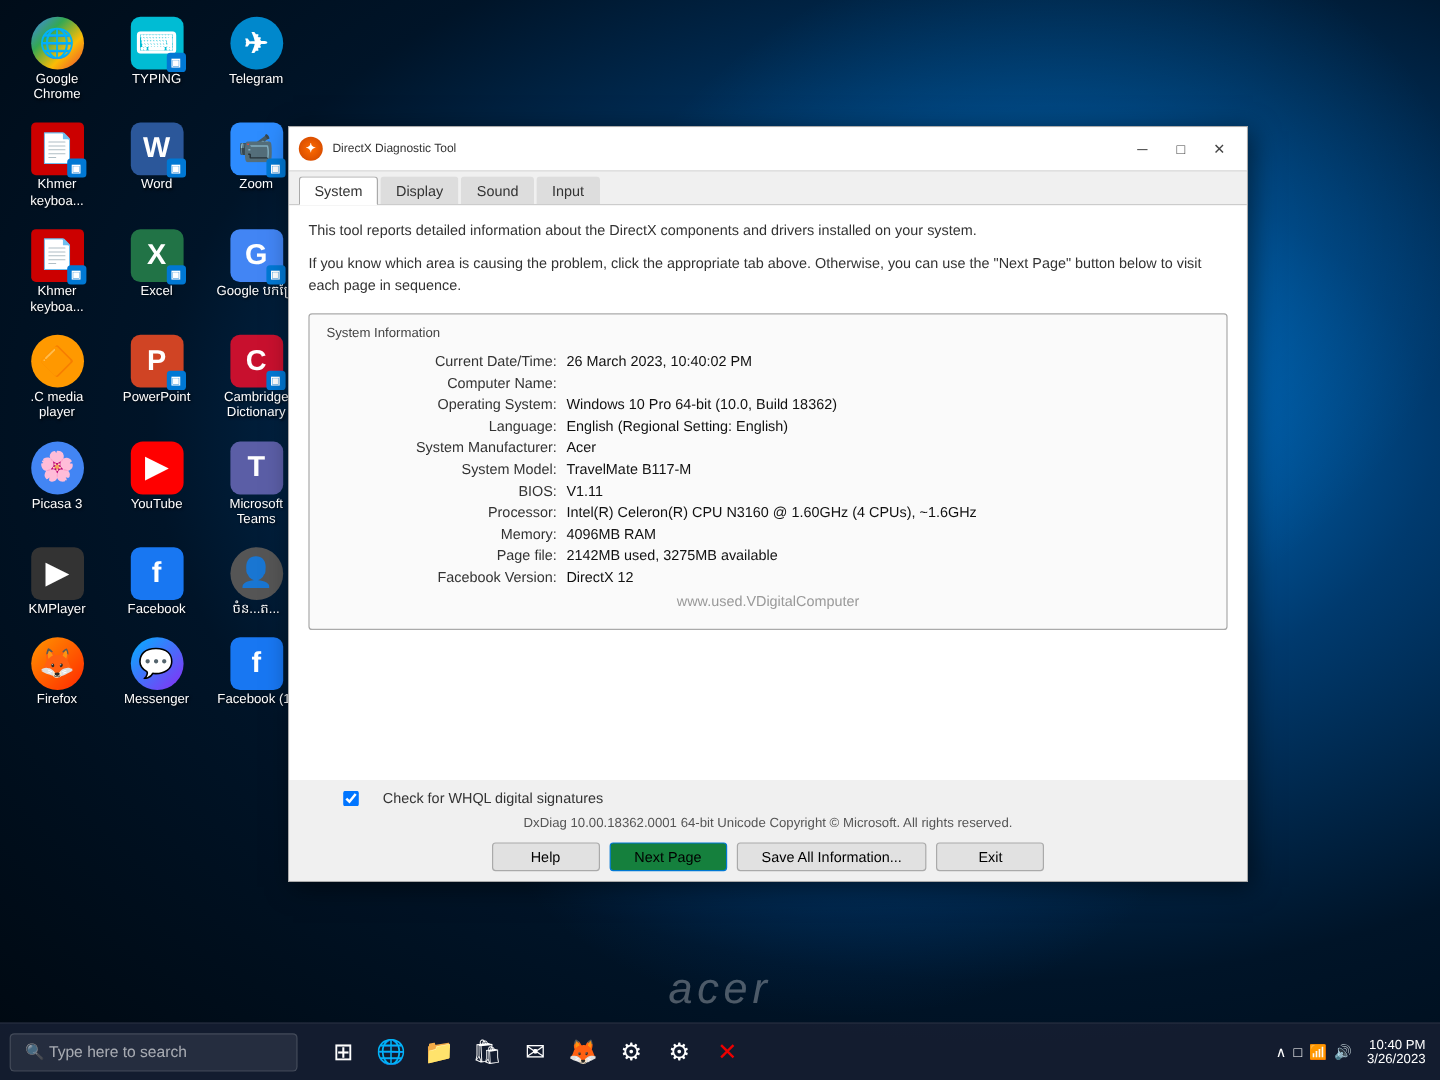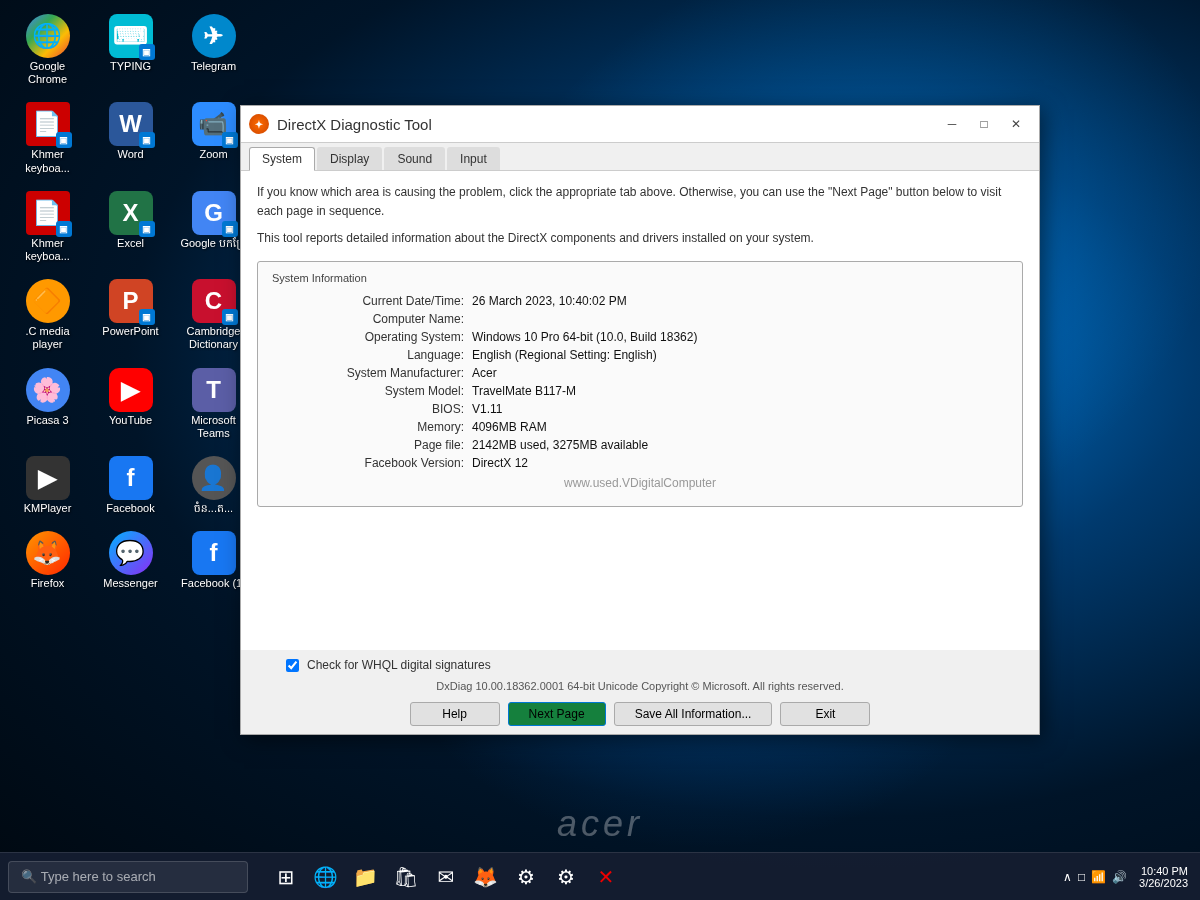--- a/index.html
+++ b/index.html
@@ -183,21 +183,21 @@
       background: radial-gradient(circle, #ff6b00, #cc4400);
       border-radius: 50%;
       display: flex;
       align-items: center;
       justify-content: center;
       font-size: 10px;
       color: white;
       font-weight: bold;
     }
     .window-title {
-      font-size: 15px;
+      font-size: 10px;
       color: #333;
       flex: 1;
     }
     .window-controls {
       display: flex;
       gap: 2px;
     }
     .win-btn {
       width: 30px;
       height: 24px;
@@ -292,21 +292,21 @@
     }
 
     
     .window-footer {
       background: #f0f0f0;
       padding: 8px 16px;
     }
     .checkbox-row {
       display: flex;
       align-items: center;
-      gap: 8px;
+      gap: 20px;
       font-size: 12px;
       color: #333;
       margin-bottom: 8px;
       padding-left: 29px;
     }
     .copyright-text {
       font-size: 11px;
       color: #555;
       text-align: center;
       margin-bottom: 10px;
@@ -520,22 +520,22 @@
     </div>
 
     <div class="tabs">
       <div class="tab active">System</div>
       <div class="tab">Display</div>
       <div class="tab">Sound</div>
       <div class="tab">Input</div>
     </div>
 
     <div class="window-content">
+      <p class="info-text">This tool reports detailed information about the DirectX components and drivers installed on your system.</p>
       <p class="info-text">If you know which area is causing the problem, click the appropriate tab above. Otherwise, you can use the "Next Page" button below to visit each page in sequence.</p>
-      <p class="info-text">This tool reports detailed information about the DirectX components and drivers installed on your system.</p>
 
       <div class="sysinfo-box">
         <div class="sysinfo-title">System Information</div>
         <div class="sysinfo-table" id="sysinfo-rows">
             <div class="sysinfo-row">
       <span class="sysinfo-label">Current Date/Time:</span>
       <span class="sysinfo-value">26 March 2023, 10:40:02 PM</span>
     </div>
             <div class="sysinfo-row">
       <span class="sysinfo-label">Computer Name:</span>
@@ -552,20 +552,24 @@
       <span class="sysinfo-label">System Manufacturer:</span>
       <span class="sysinfo-value">Acer</span>
     </div>
             <div class="sysinfo-row">
       <span class="sysinfo-label">System Model:</span>
       <span class="sysinfo-value">TravelMate B117-M</span>
     </div>
             <div class="sysinfo-row">
       <span class="sysinfo-label">BIOS:</span>
       <span class="sysinfo-value">V1.11</span>
+    </div>
+            <div class="sysinfo-row">
+      <span class="sysinfo-label">Processor:</span>
+      <span class="sysinfo-value">Intel(R) Celeron(R) CPU N3160 @ 1.60GHz (4 CPUs), ~1.6GHz</span>
     </div>
             <div class="sysinfo-row">
       <span class="sysinfo-label">Memory:</span>
       <span class="sysinfo-value">4096MB RAM</span>
     </div>
             <div class="sysinfo-row">
       <span class="sysinfo-label">Page file:</span>
       <span class="sysinfo-value">2142MB used, 3275MB available</span>
     </div>
             <div class="sysinfo-row">

